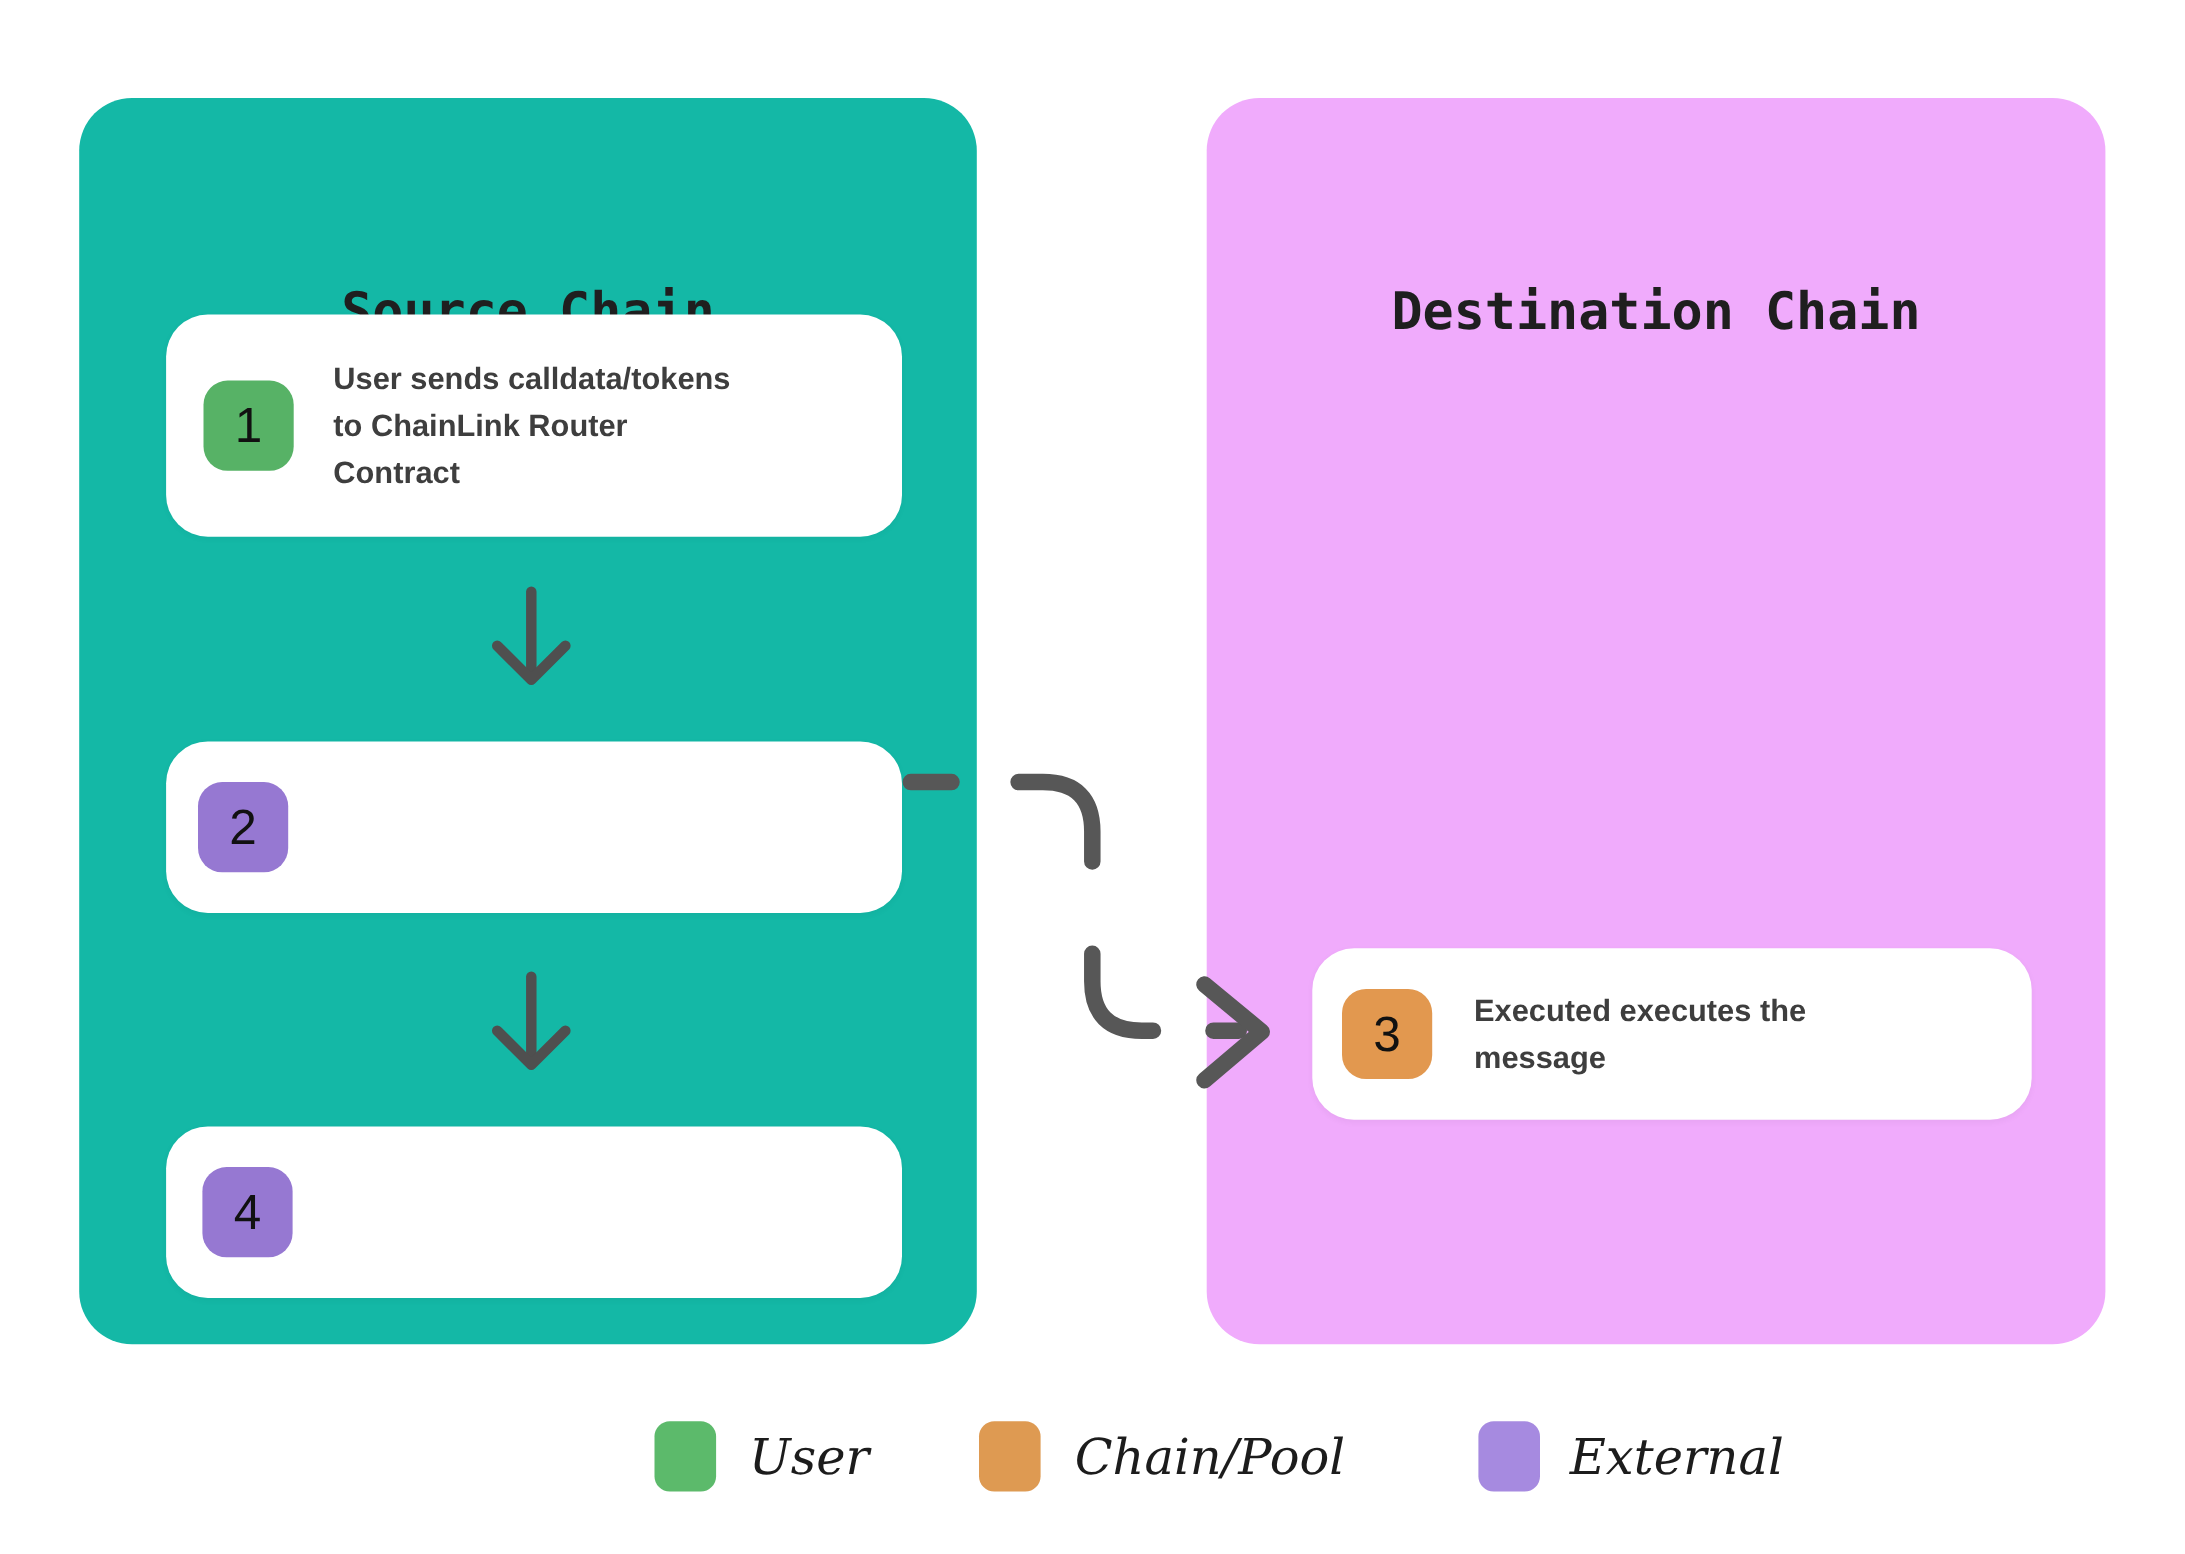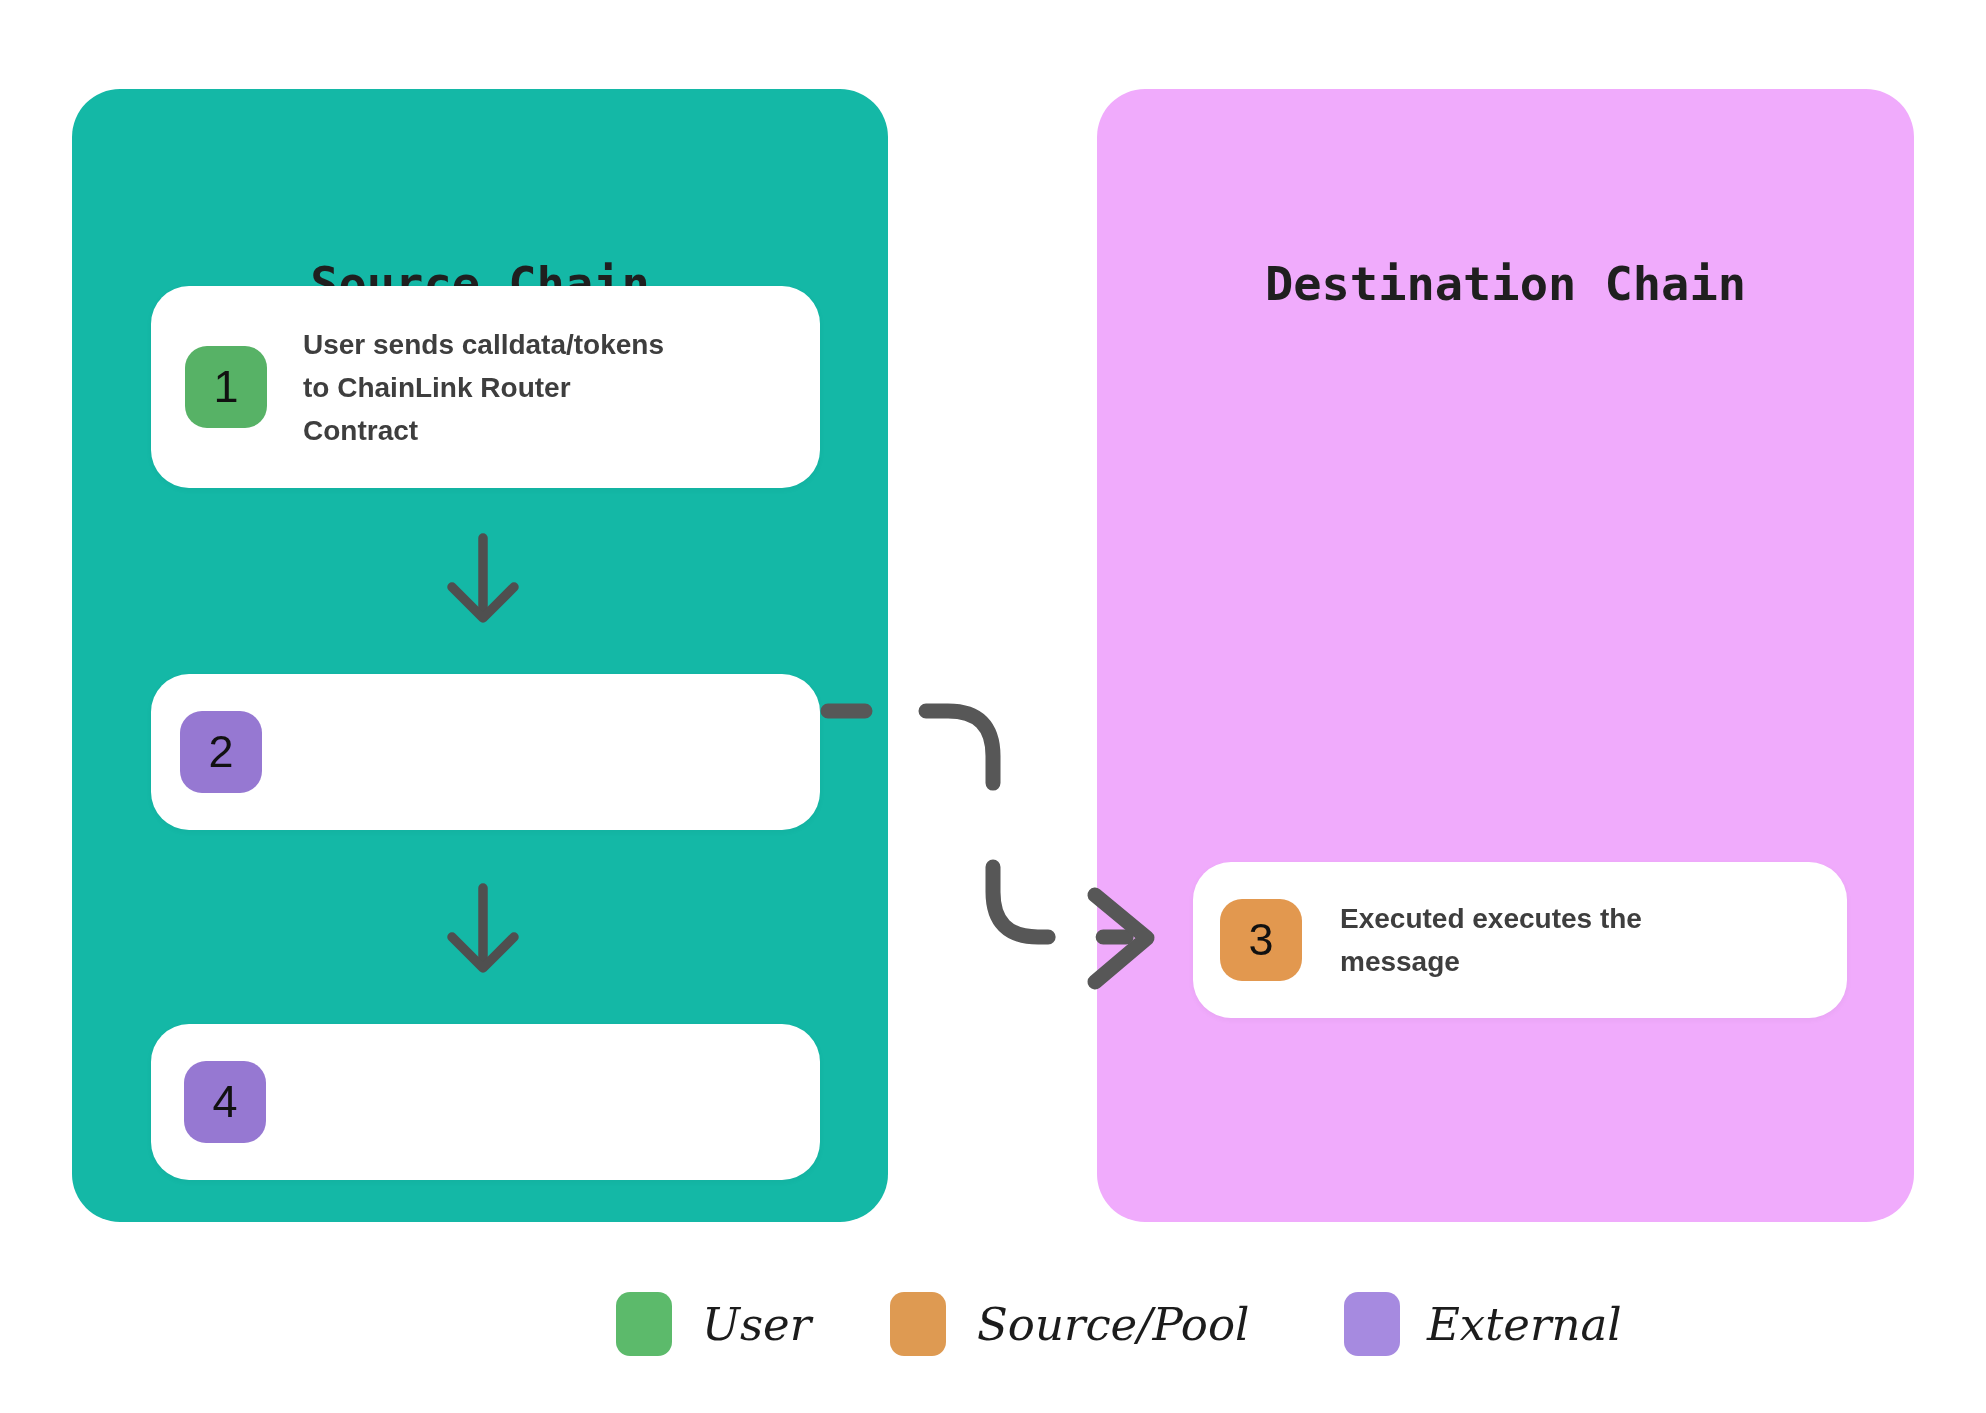--- a/index.html
+++ b/index.html
@@ -132,24 +132,24 @@
 
   <g fill="none" stroke-width="9.5" stroke-linecap="round" stroke-linejoin="round" stroke="#4f4f4f">
     <path d="M483,888 L483,962"></path>
     <path d="M452,937 L483,968 L514,937"></path>
   </g>
 
   <path d="M828,711 L948,711 Q993,711 993,756 L993,892 Q993,937 1038,937 L1130,937" fill="none" stroke-width="15" stroke-linecap="round" stroke-dasharray="37 61 122 84 108 55 23 400" stroke="#575757"></path>
   <path d="M1095,895 L1147,938 L1095,982" fill="none" stroke-width="15" stroke-linecap="round" stroke-linejoin="round" stroke="#575757"></path>
 </svg>
 
-<div class="legend-item li-user" style="left:616px;">
+<div class="legend-item li-user" style="left:595px;">
   <div class="legend-swatch" style="background-color: rgb(92, 186, 107);"></div>
   <div class="legend-label">User</div>
 </div>
 <div class="legend-item li-solver" style="left:890px;">
   <div class="legend-swatch" style="background-color: rgb(222, 154, 82);"></div>
-  <div class="legend-label">Source/Pool</div>
+  <div class="legend-label">Chain/Pool</div>
 </div>
 <div class="legend-item li-external" style="left:1344px;">
   <div class="legend-swatch" style="background-color: rgb(166, 138, 224);"></div>
   <div class="legend-label">External</div>
 </div>
 
 </body></html>

